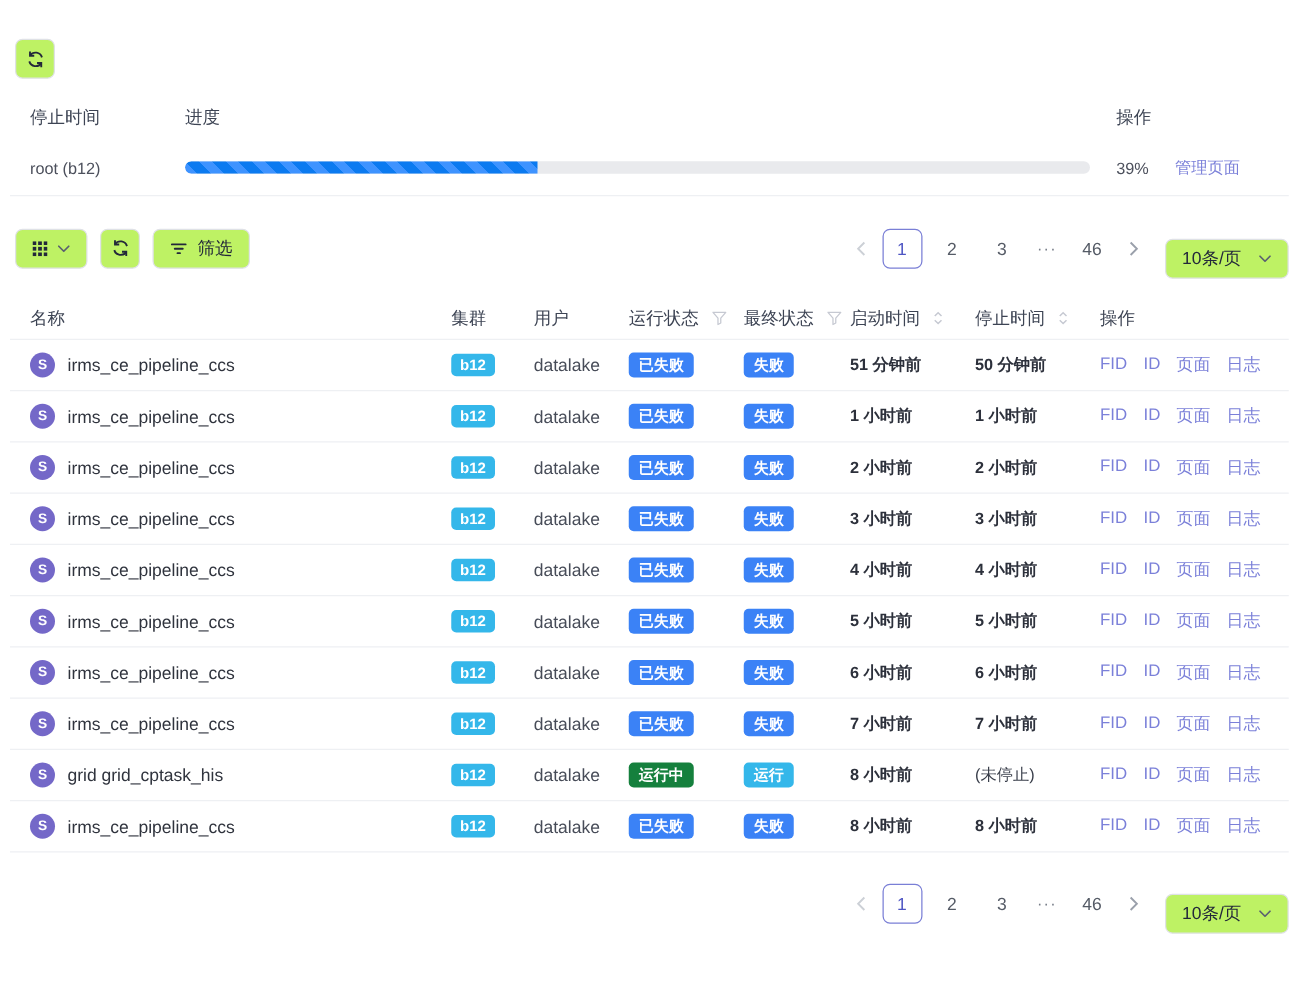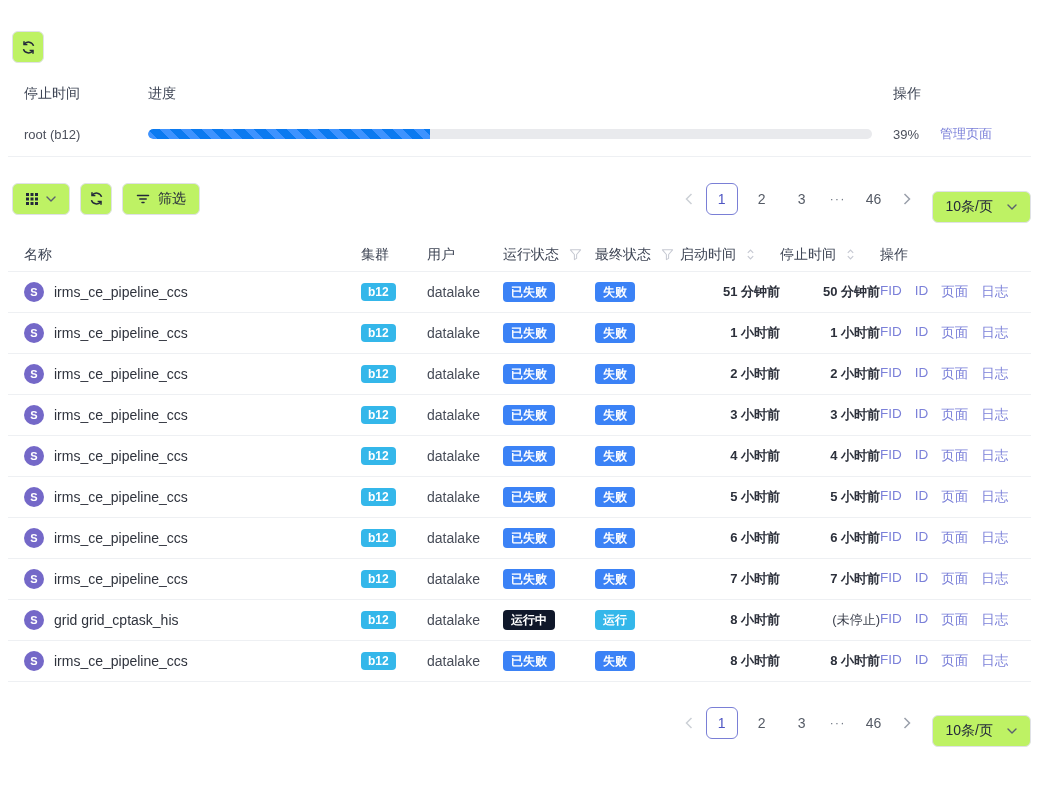--- a/index.html
+++ b/index.html
@@ -58,24 +58,24 @@
   .t-header { margin-top:15px; height:34px; border-bottom:1px solid #eef0f3; font-size:14px; color:#3d4454; }
   .hcell { display:flex; align-items:center; gap:10px; }
   .hcell.first { padding-left:16px; }
   .hicon { color:#c6c9d2; cursor:pointer; }
   .trow { height:41px; border-bottom:1px solid #eef0f3; }
   .c-name { padding-left:16px; display:flex; align-items:center; gap:10px; font-size:14px; color:#2f333d; }
   .avatar { width:20px; height:20px; min-width:20px; border-radius:50%; background:#7468c8; color:#fff; font-size:11px; font-weight:700; display:flex; align-items:center; justify-content:center; }
   .badge { display:inline-block; padding:3px 8px; border-radius:4px; font-size:12px; color:#fff; font-weight:600; line-height:1.2; }
   .cluster-badge { padding:2px 7px; font-weight:700; }
   .badge-red { background:#3b82f6; }
-  .badge-green { background:#0f172a; }
+  .badge-green { background:#15803d; }
   .badge-cyan { background:#34b7ea; }
   .c-user { font-size:14px; color:#474c58; }
-  .time { font-size:13px; font-weight:700; color:#2c303b;text-align:right; }
+  .time { font-size:13px; font-weight:700; color:#2c303b; }
   .time.plain { font-weight:400; font-size:13px; color:#3a3f4b; }
   .c-actions { display:flex; gap:13px; font-size:13.5px; }
   .footer { display:flex; justify-content:flex-end; margin-top:16px; }
 </style>
 </head>
 <body>
 
 <div class="page">
 
   

